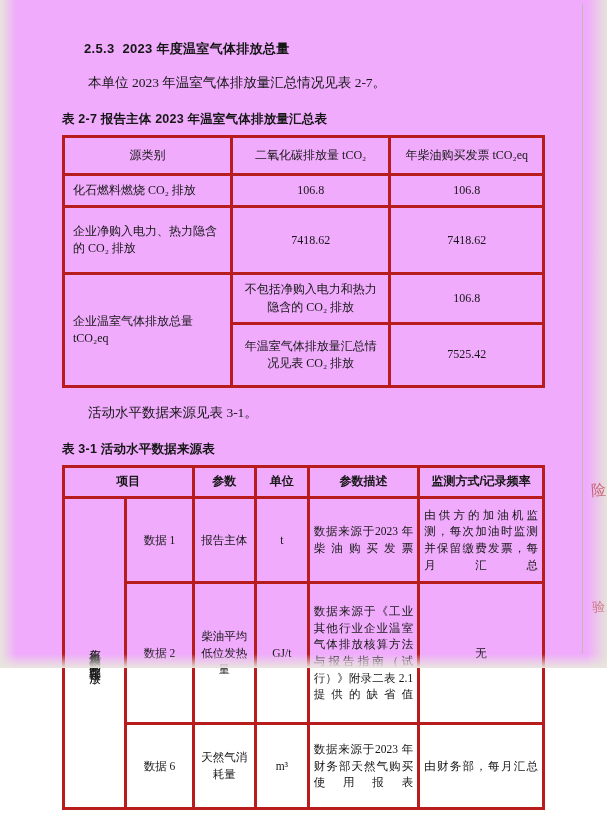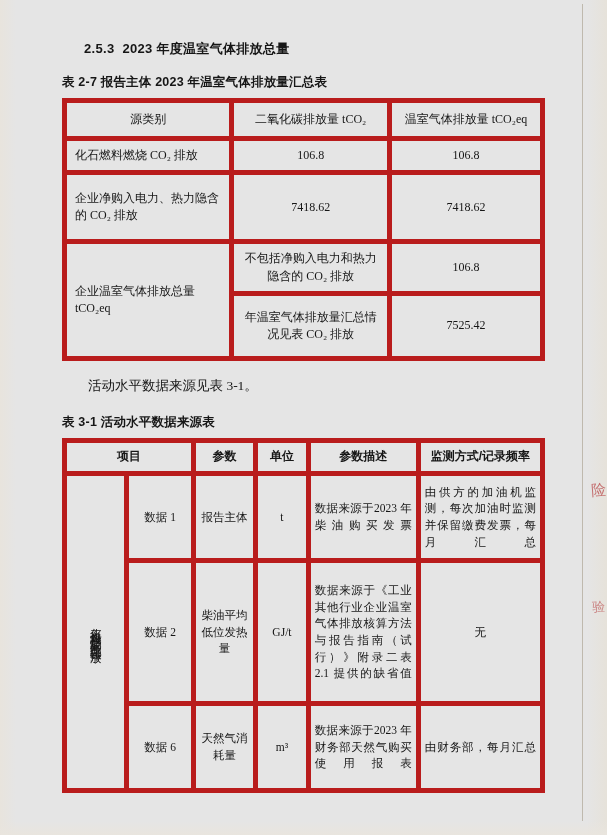--- a/index.html
+++ b/index.html
@@ -11,24 +11,24 @@
     height: 835px;
     background: #ffffff;
     font-family: "Liberation Serif", "DejaVu Serif", serif;
     color: #161616;
     position: relative;
     overflow: hidden;
   }
   .page {
     position: relative;
     width: 607px;
-    height: 835px;
+    height: 668px;
     box-sizing: border-box;
     padding: 40px 62px 16px 62px;
-    background: #e5e5e5;
+    background: #f0abfc;
   }
   
   .scan-edge-left {
     position: absolute;
     left: 0; top: 0; bottom: 0;
     width: 16px;
     background: linear-gradient(to right, #e8e4dd, rgba(253,252,250,0));
     pointer-events: none;
   }
   .scan-edge-right {
@@ -94,21 +94,21 @@
     margin: 16px 0 7px 0;
     letter-spacing: .2px;
   }
 
   table {
     border-collapse: collapse;
     width: 100%;
     table-layout: fixed;
   }
   table td, table th {
-    border: 5px solid #b91c1c;
+    border: 3px solid #b91c1c;
     padding: 6px 6px;
     font-size: 12px;
     line-height: 1.45;
     text-align: center;
     vertical-align: middle;
     font-weight: normal;
   }
   table.t27 td.leftcell {
     text-align: left;
     padding-left: 8px;
@@ -155,34 +155,35 @@
   <div class="scan-edge-bottom"></div>
   <div class="vrule right-margin"></div>
 
   <div class="stamp stamp-a">险</div>
   <div class="stamp stamp-b">验</div>
 
   <h3 class="section">
     <span class="num">2.5.3</span><span>2023 年度温室气体排放总量</span>
   </h3>
 
+  <p class="body">本单位 2023 年温室气体排放量汇总情况见表 2-7。</p>
 
   <div class="table-caption">表 2-7  报告主体 2023 年温室气体排放量汇总表</div>
 
   <table class="t27">
     <colgroup>
       <col style="width:35%">
       <col style="width:33%">
       <col style="width:32%">
     </colgroup>
     <tbody>
       <tr class="hdr">
         <th>源类别</th>
         <th>二氧化碳排放量  tCO₂</th>
-        <th>温室气体排放量 tCO₂eq</th>
+        <th>年柴油购买发票 tCO₂eq</th>
       </tr>
       <tr>
         <td class="leftcell">化石燃料燃烧 CO₂ 排放</td>
         <td>106.8</td>
         <td>106.8</td>
       </tr>
       <tr>
         <td class="leftcell" style="height:52px">企业净购入电力、热力隐含的  CO₂ 排放</td>
         <td>7418.62</td>
         <td>7418.62</td>

